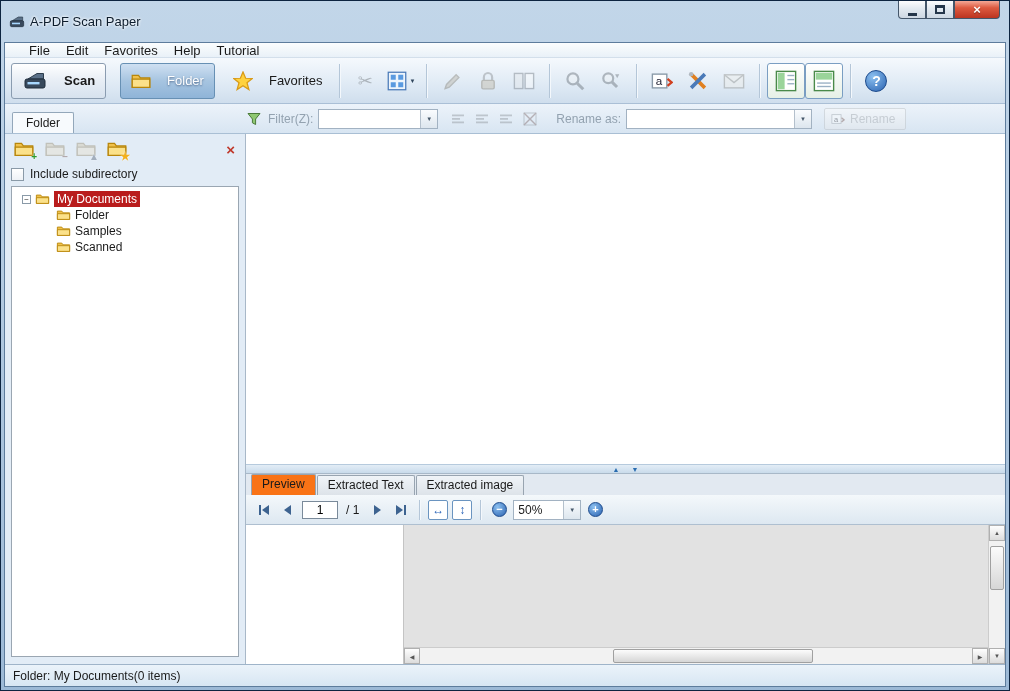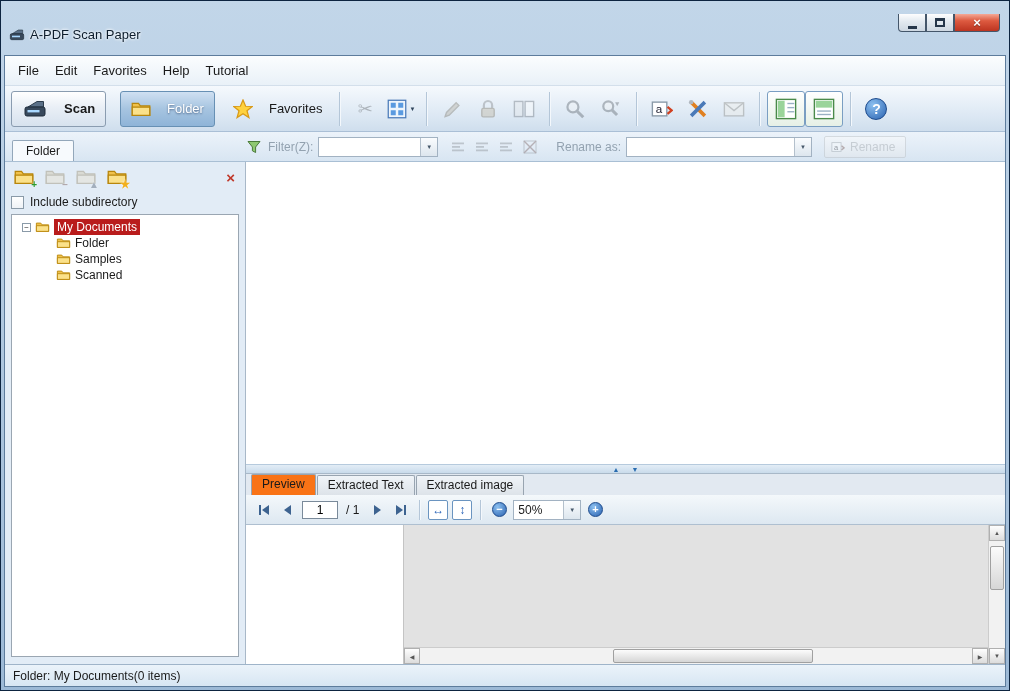--- a/index.html
+++ b/index.html
@@ -1,30 +1,30 @@
 <!DOCTYPE html>
 <html><head>
 <meta charset="utf-8">
 <style>
   * { box-sizing:border-box; margin:0; padding:0; }
   html,body { width:1010px; height:691px; overflow:hidden; }
   body { font-family:"Liberation Sans", sans-serif; font-size:12px; color:#1a1a1a; cursor:default; }
 
   .window { width:1010px; height:691px; border:1px solid #0d2440; background:linear-gradient(#c2d6e9,#9cb9d6); padding:0 3px 3px; display:flex; flex-direction:column; }
-  .titlebar { height:41px; flex:none; display:flex; align-items:center; padding:0 5px; position:relative;margin-top:13px; }
+  .titlebar { height:41px; flex:none; display:flex; align-items:center; padding:0 5px; position:relative; }
   .title { margin-left:5px; font-size:13px; color:#0c1c2c; text-shadow:0 0 3px #fff,0 0 3px #fff; }
   .winbtns { position:absolute; right:6px; top:0; display:flex; }
   .winbtn { height:18px; width:28px; border:1px solid #44566a; border-top:none; display:flex; align-items:center; justify-content:center; background:linear-gradient(#fdfdfe,#e2e9f0 45%,#cdd7e2); }
   .winbtn.first { border-radius:0 0 0 4px; }
   .winbtn.close { width:46px; background:linear-gradient(#f4a896,#dd5a40 40%,#bc3420); border-radius:0 0 4px 0; color:#fff; font-weight:bold; font-size:13px; text-shadow:0 1px 1px rgba(0,0,0,.4); }
   .glyph-min { width:9px; height:3px; background:#25364a; margin-top:9px; }
   .glyph-max { width:10px; height:9px; border:2px solid #25364a; border-top-width:3px; }
 
   .client { flex:1; min-height:0; display:flex; flex-direction:column; border:1px solid #5d7c9c; background:#fff; }
-  .menubar { height:30px; flex:none; display:flex; align-items:center; padding-left:5px; background:linear-gradient(#fbfdfe,#e9f1f8); border-bottom:1px solid #d3dfeb; }
+  .menubar { height:15px; flex:none; display:flex; align-items:center; padding-left:16px; background:linear-gradient(#fbfdfe,#e9f1f8); border-bottom:1px solid #d3dfeb; }
   .menu-item { padding:2px 8px; font-size:13px; }
 
   .toolbar { height:46px; flex:none; display:flex; align-items:center; padding:0 6px; background:linear-gradient(#f5f9fd,#dbe7f3 70%,#cfdeed); border-bottom:1px solid #aabfd6; }
   .big-btn { height:36px; display:flex; align-items:center; gap:16px; padding:0 10px; border-radius:3px; font-size:13px; }
   .btn-scan { background:linear-gradient(#ffffff,#e9eff6 45%,#d7e2ee); border:1px solid #8a9cb0; font-weight:bold; }
   .btn-folder { background:linear-gradient(#cfe0f2,#a6c4e0 50%,#8fb4d8); border:1px solid #6790b4; color:#fff; text-shadow:0 1px 2px rgba(10,30,70,.55); margin-left:14px; }
   .btn-fav { margin-left:8px; }
   .tb-btn { width:36px; height:36px; display:flex; align-items:center; justify-content:center; gap:2px; border-radius:3px; }
   .tb-btn.boxed { border:1px solid #7a9ec2; background:linear-gradient(#ffffff,#e6f0e6); width:38px; }
   .disabled { opacity:.42; filter:grayscale(.75); }

